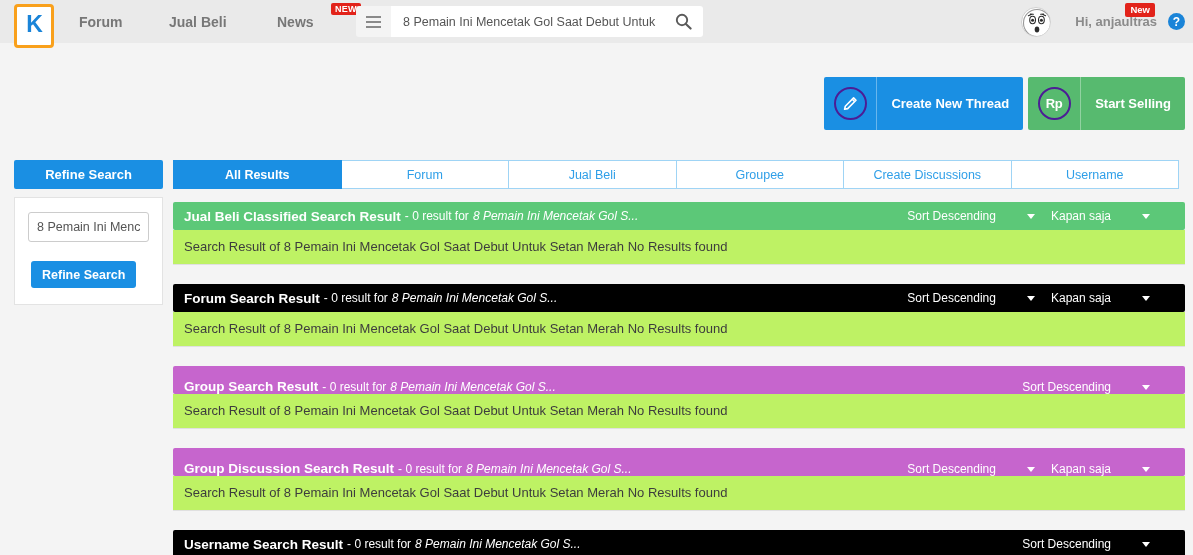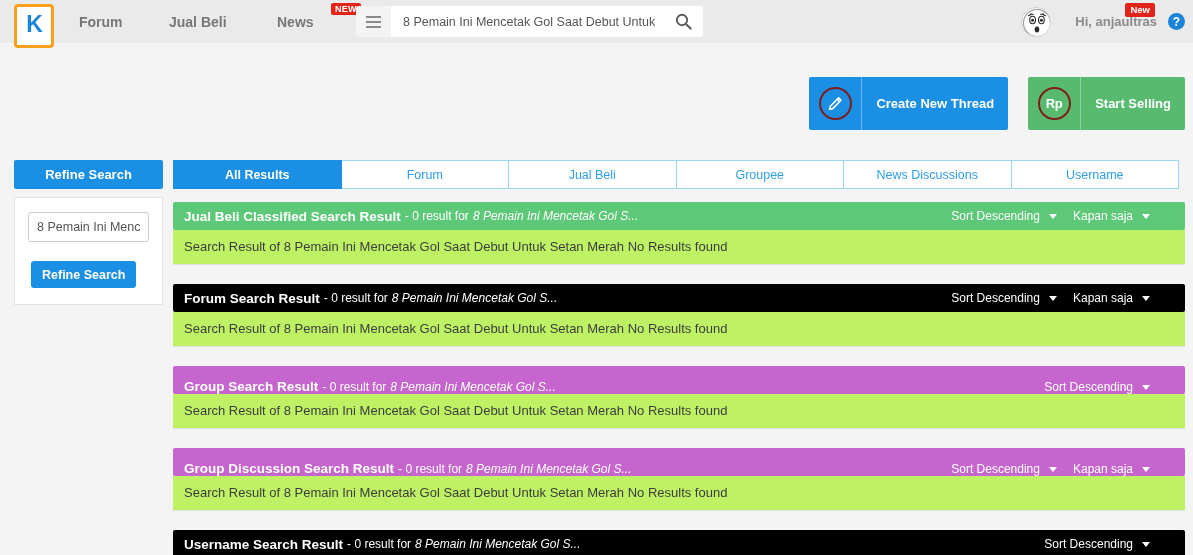--- a/index.html
+++ b/index.html
@@ -182,21 +182,21 @@
     cursor: pointer;
     line-height: 1;
   }
 
   
   #action-row {
     position: absolute;
     top: 77px;
     right: 8px;
     display: flex;
-    gap: 20px;
+    gap: 5px;
   }
   .action-btn {
     display: flex;
     align-items: stretch;
     height: 53px;
     border-radius: 2px;
     overflow: hidden;
     cursor: pointer;
   }
   .action-btn .icon-part {
@@ -216,21 +216,21 @@
     font-weight: bold;
     text-align: center;
     line-height: 1.2;
   }
   #create-thread-btn { background: #1a8fe3; }
   #start-selling-btn { background: #57ba6f; }
   .circle-icon {
     width: 33px;
     height: 33px;
     border-radius: 50%;
-    border: 2px solid #7f1d1d;
+    border: 2px solid #4c1d95;
     display: flex;
     align-items: center;
     justify-content: center;
     color: #fff;
   }
   .circle-icon .rp-text { font-size: 13px; font-weight: bold; letter-spacing: -0.3px; }
 
   
   #sidebar {
     position: absolute;
@@ -353,20 +353,21 @@
     gap: 0;
   }
   .ctrl {
     display: flex;
     align-items: center;
     font-size: 12px;
     color: #fff;
     cursor: pointer;
     padding: 0 6px 0 10px;
     white-space: nowrap;
+    gap: 22px;
   }
   .caret {
     display: inline-block;
     width: 0; height: 0;
     border-left: 4px solid transparent;
     border-right: 4px solid transparent;
     border-top: 5px solid #fff;
     margin-left: 9px;
     margin-top: 1px;
   }
@@ -458,21 +459,21 @@
     <input id="refine-input" type="text" value="8 Pemain Ini Mencetak Gol Saat Debut Untuk" style="">
     <button id="refine-btn">Refine Search</button>
   </div>
 </div>
 
 <div id="tabs">
   <div class="tab active">All Results</div>
   <div class="tab">Forum</div>
   <div class="tab">Jual Beli</div>
   <div class="tab">Groupee</div>
-  <div class="tab">News Discussions</div>
+  <div class="tab">Create Discussions</div>
   <div class="tab">Username</div>
 </div>
 
 <div id="results">
 
   <div class="result-block">
     <div class="result-bar green">
       <span class="result-title">Jual Beli Classified Search Result</span>
       <span class="result-meta">- 0 result for</span>
       <span class="result-query">8 Pemain Ini Mencetak Gol S...</span>

